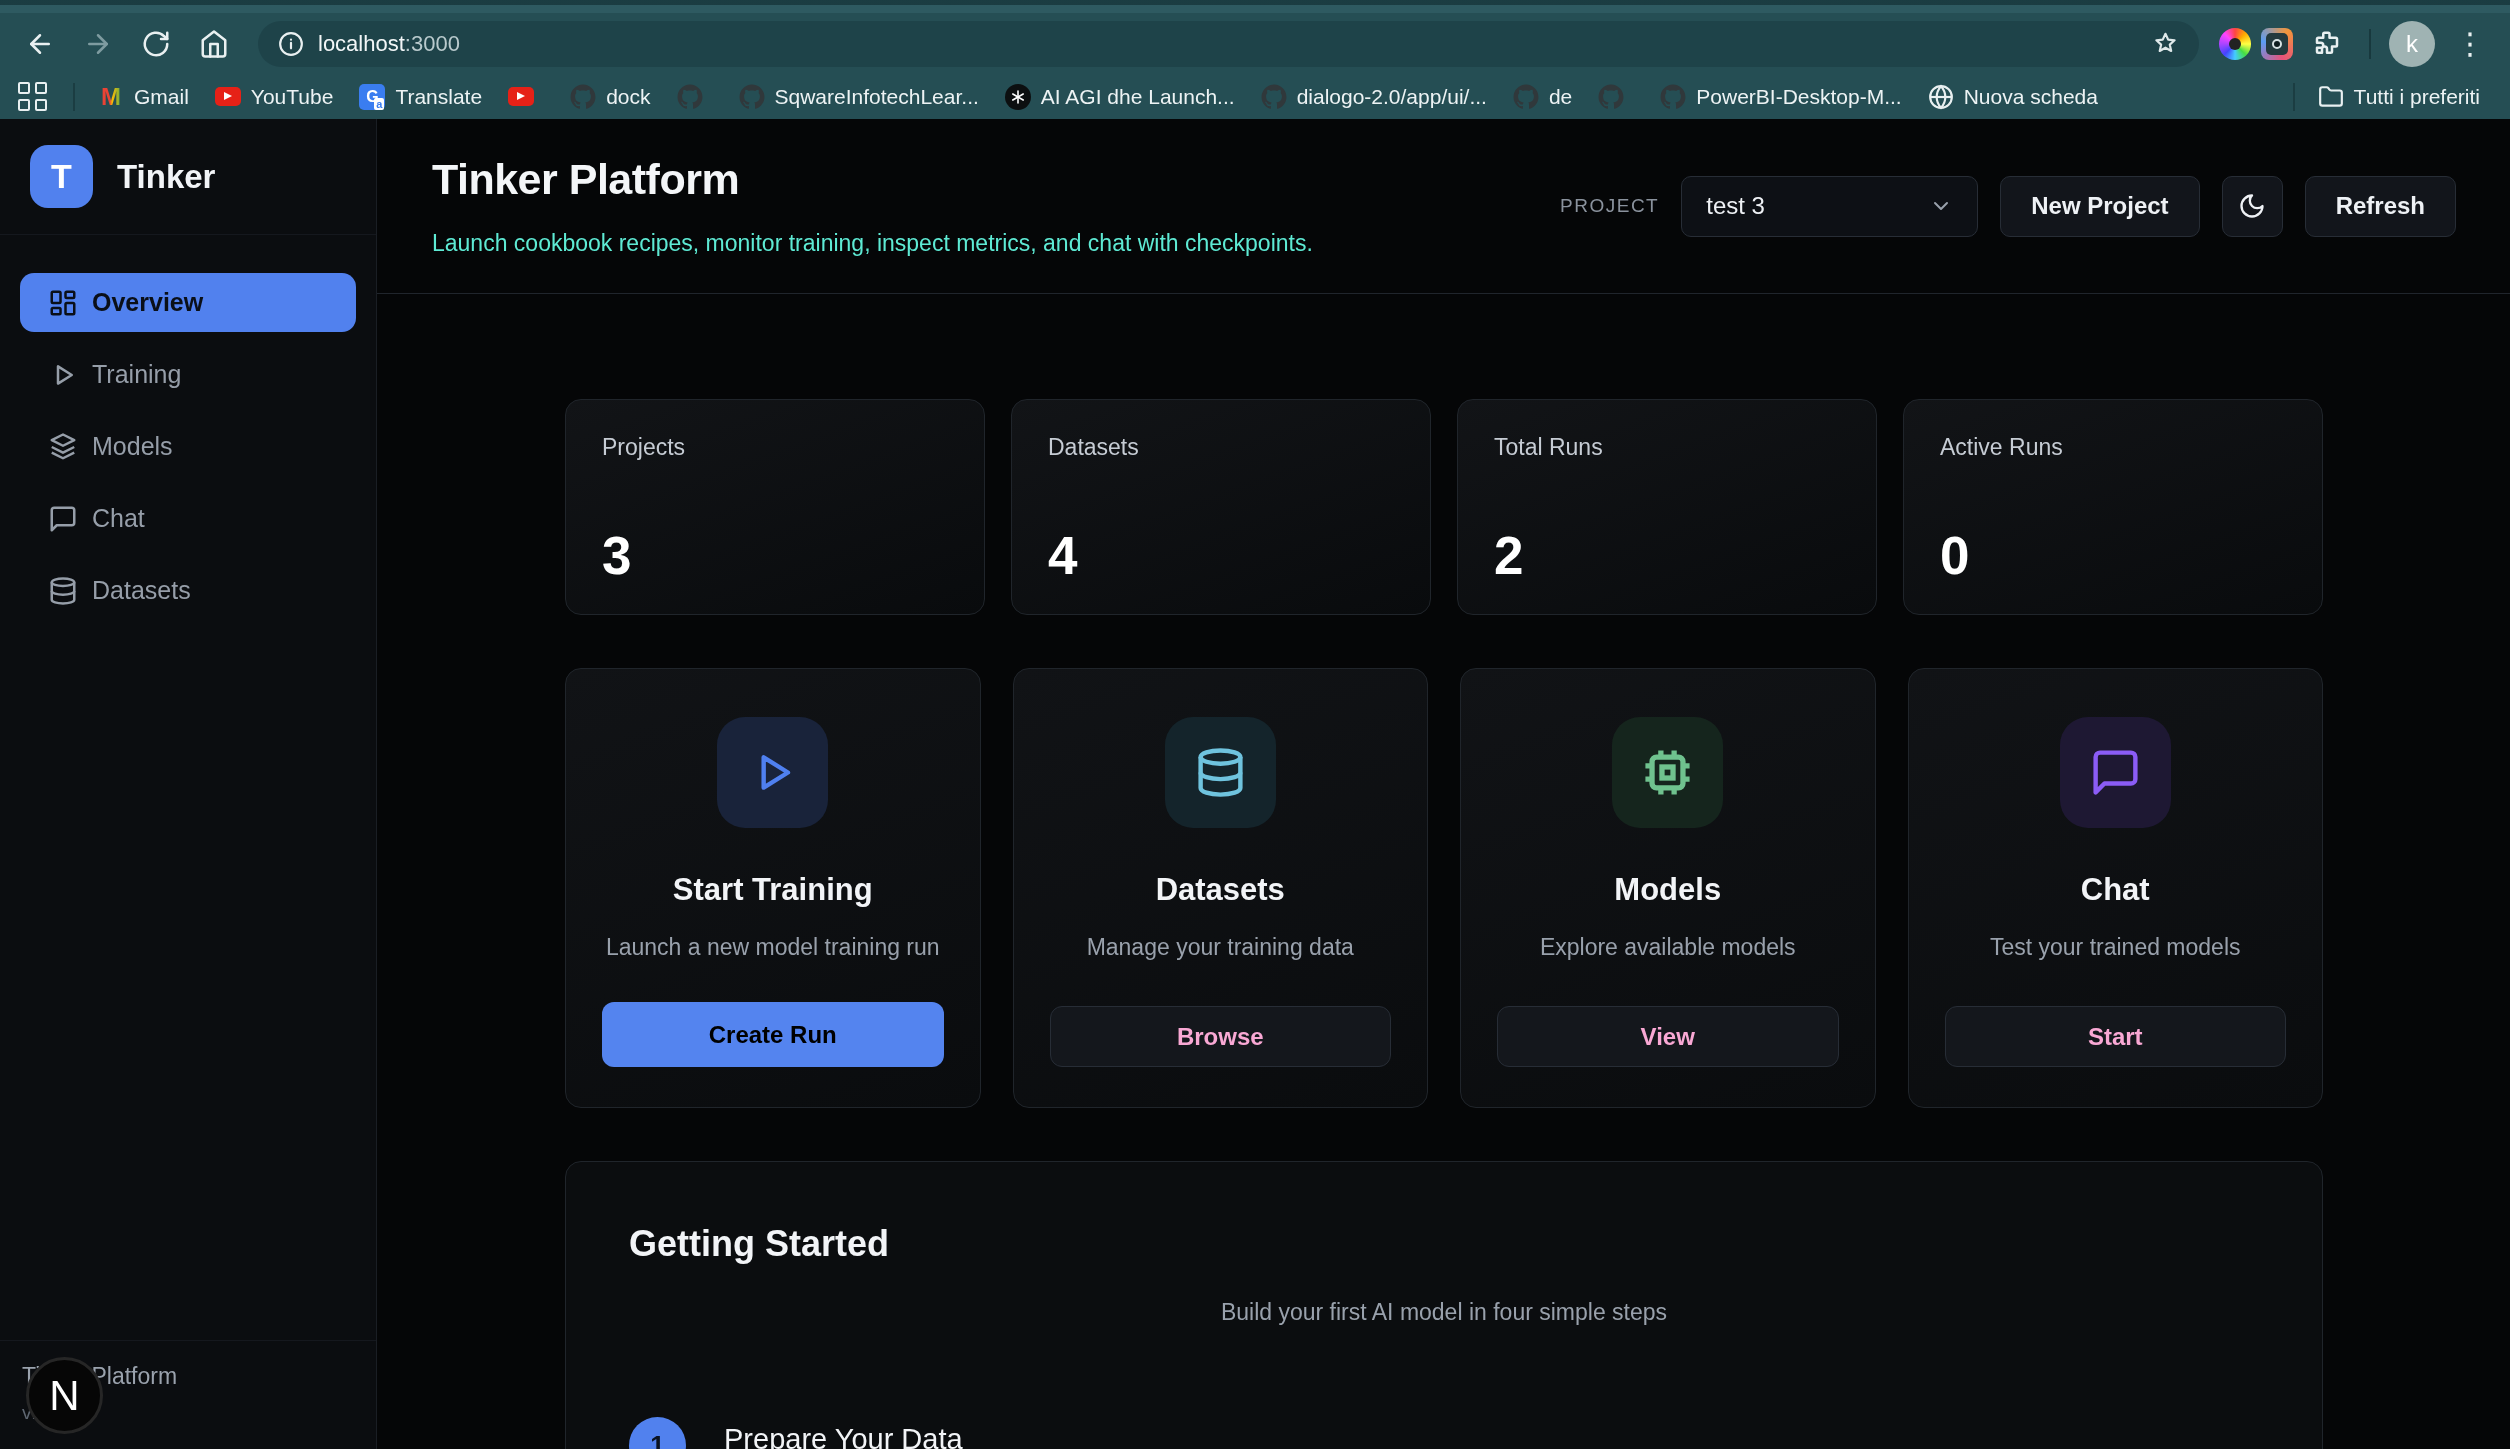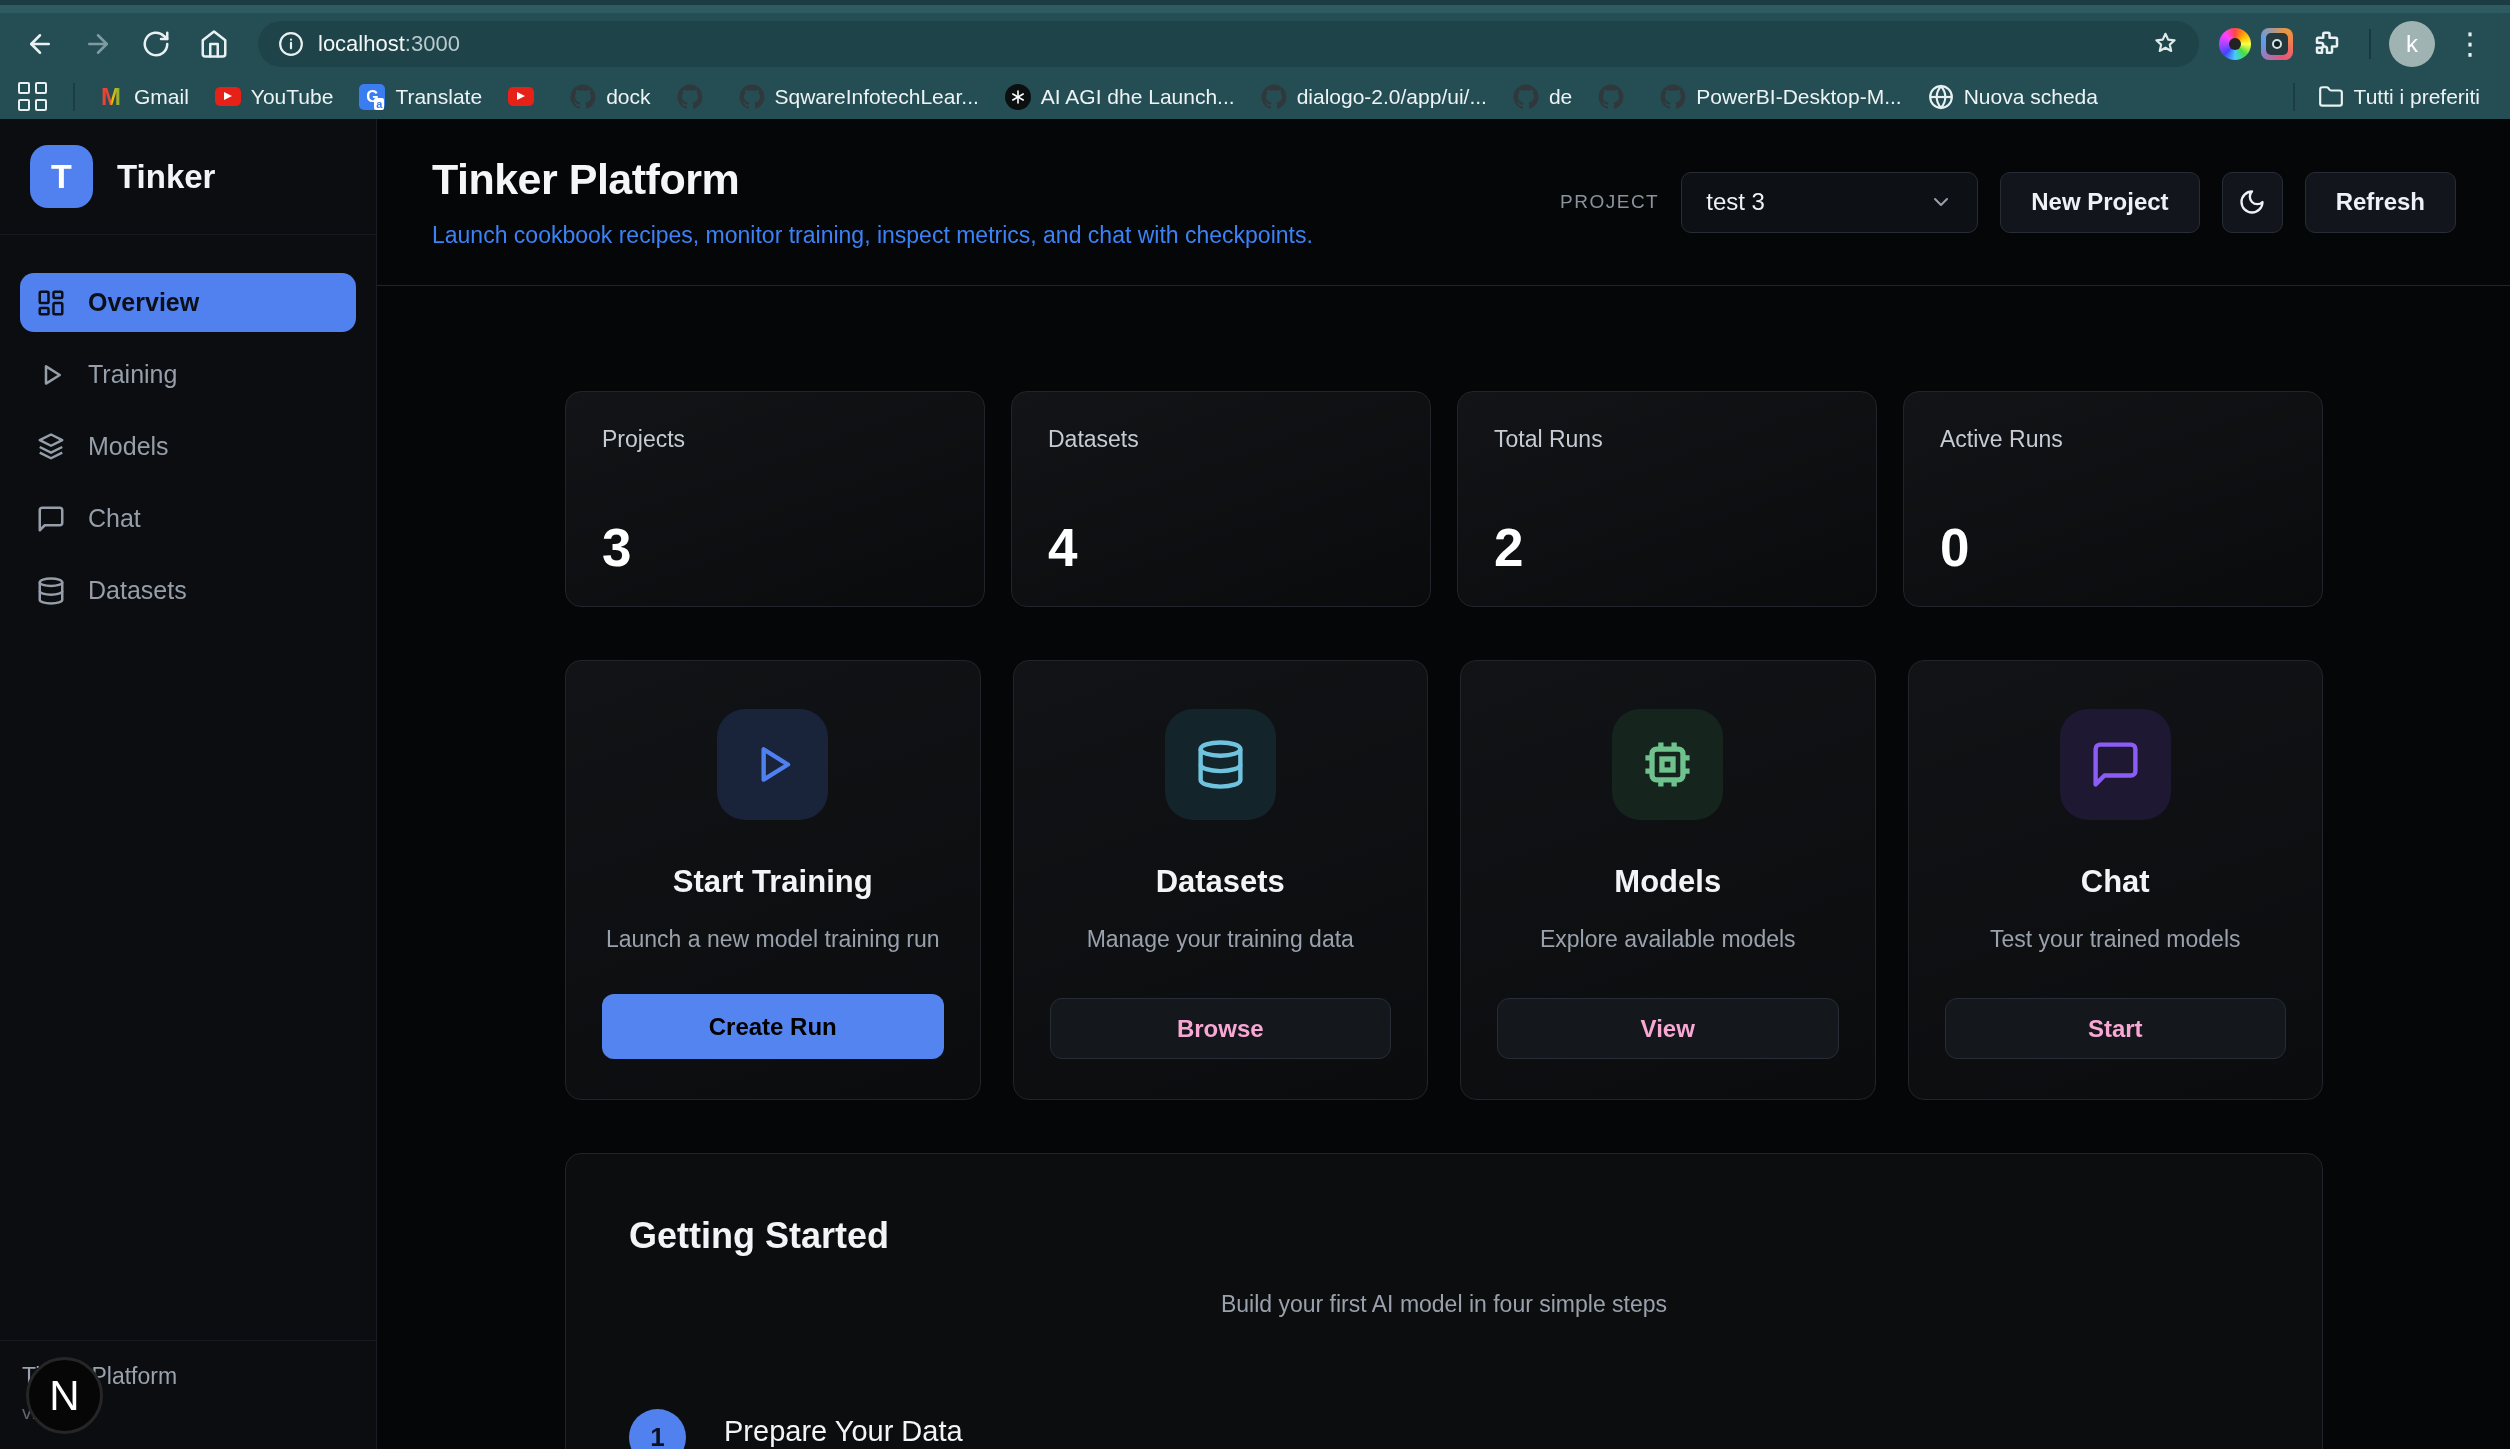--- a/index.html
+++ b/index.html
@@ -55,35 +55,35 @@
 
   
   .page { display:flex; height:1331px; background:#050607; }
 
   .sidebar { width:377px; background:#0b0d10; border-right:1px solid #1a1e24; display:flex; flex-direction:column; flex:none; }
   .side-logo { display:flex; align-items:center; gap:24px; padding:26px 30px; border-bottom:1px solid #15181e; }
   .logo-box { width:63px; height:63px; border-radius:18px; background:#5181ee; color:#fff; font-size:34px; font-weight:bold;
               display:flex; align-items:center; justify-content:center; }
   .logo-text { font-size:33px; font-weight:bold; color:#f2f4f7; }
   .side-nav { padding:38px 20px; display:flex; flex-direction:column; gap:13px; }
-  .nav-item { display:flex; align-items:center; gap:22px; height:59px; padding:0 16px; border-radius:14px;
+  .nav-item { display:flex; align-items:center; gap:14px; height:59px; padding:0 28px; border-radius:14px;
               color:#969ea9; font-size:25px; }
   .nav-item svg { width:30px; height:30px; stroke:currentColor; fill:none; stroke-width:2; flex:none; }
   .nav-item.active { background:#5181ee; color:#0a0f18; font-weight:bold; }
   .side-footer { margin-top:auto; border-top:1px solid #15181e; padding:22px 22px 26px; position:relative; }
   .sf-title { font-size:23px; color:#9aa2ad; }
   .sf-ver { font-size:19px; color:#5f6772; margin-top:12px; }
   .n-badge { position:absolute; left:26px; top:16px; width:77px; height:77px; border-radius:50%;
              background:#060606; border:3px solid #262626; color:#fff; font-size:42px;
              display:flex; align-items:center; justify-content:center; }
 
   .main { flex:1; display:flex; flex-direction:column; min-width:0; }
   .main-header { display:flex; align-items:center; justify-content:space-between; padding:36px 55px; border-bottom:1px solid #20252c; }
   .mh-title { font-size:43px; font-weight:bold; color:#f4f6f8; letter-spacing:-0.5px; }
-  .mh-sub { font-size:23px; color:#3b82f6; margin-top:18px; }
+  .mh-sub { font-size:23px; color:#5eead4; margin-top:26px; }
   .mh-right { display:flex; align-items:center; gap:22px; }
   .proj-label { font-size:19px; color:#8a929d; letter-spacing:1.5px; }
   .proj-select { width:297px; height:61px; background:#0d1015; border:1px solid #272d36; border-radius:10px;
                  display:flex; align-items:center; justify-content:space-between; padding:0 24px; color:#eef1f5; font-size:24px; }
   .proj-select svg { width:24px; height:24px; stroke:#98a0ab; fill:none; stroke-width:2; }
   .btn { height:61px; padding:0 30px; background:#12151b; border:1px solid #272d36; border-radius:10px;
          color:#eef1f5; font-size:24px; font-weight:bold; display:flex; align-items:center; justify-content:center; }
   .btn.icon-only { width:61px; padding:0; }
   .btn.icon-only svg { width:28px; height:28px; stroke:#eef1f5; fill:none; stroke-width:2; }
 

